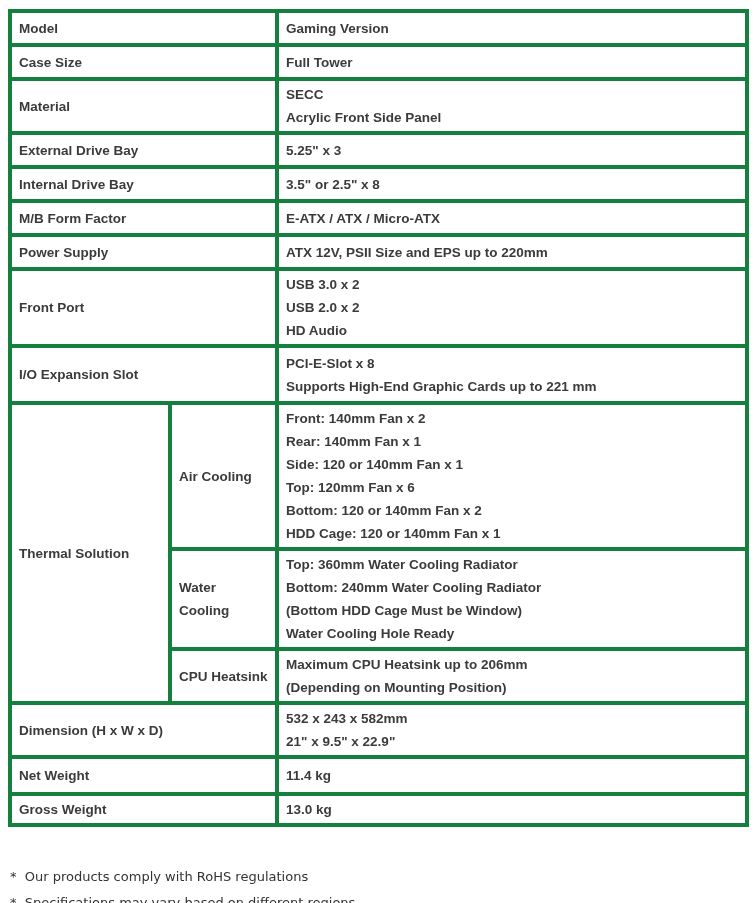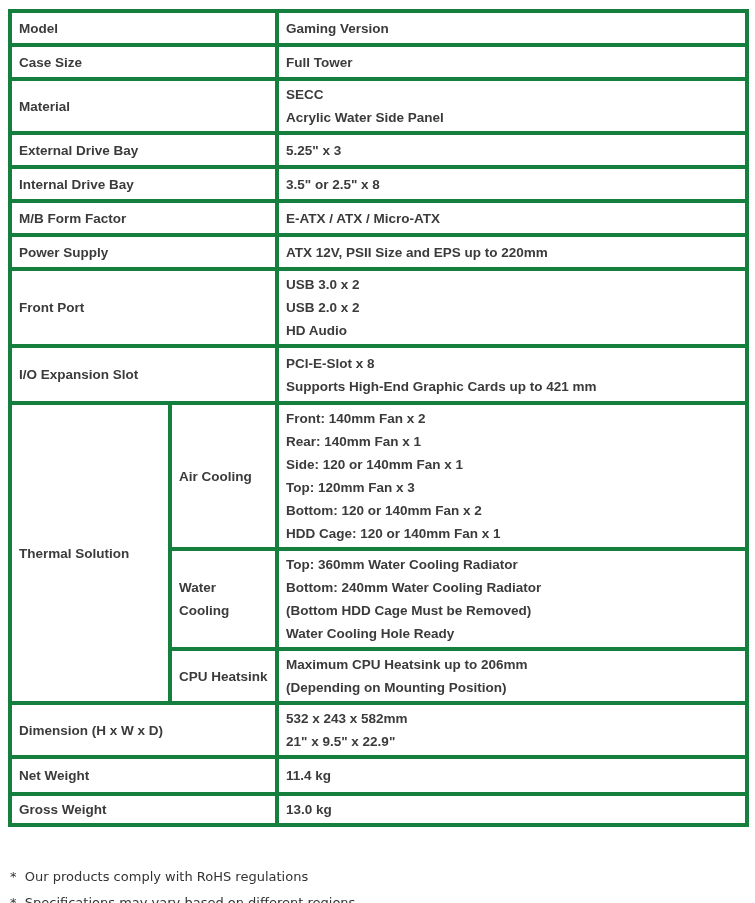--- a/index.html
+++ b/index.html
@@ -78,21 +78,21 @@
     </tr>
 
     <tr class="h34">
       <td colspan="2">Case Size</td>
       <td>Full Tower</td>
     </tr>
 
     <tr class="h55">
       <td colspan="2">Material</td>
       <td>SECC
-Acrylic Water Side Panel</td>
+Acrylic Front Side Panel</td>
     </tr>
 
     <tr class="h35">
       <td colspan="2">External Drive Bay</td>
       <td>5.25" x 3</td>
     </tr>
 
     <tr class="h35">
       <td colspan="2">Internal Drive Bay</td>
       <td>3.5" or 2.5" x 8</td>
@@ -111,40 +111,40 @@
     <tr class="h74">
       <td colspan="2">Front Port</td>
       <td>USB 3.0 x 2
 USB 2.0 x 2
 HD Audio</td>
     </tr>
 
     <tr class="h57">
       <td colspan="2">I/O Expansion Slot</td>
       <td>PCI-E-Slot x 8
-Supports High-End Graphic Cards up to 421 mm</td>
+Supports High-End Graphic Cards up to 221 mm</td>
     </tr>
 
     <tr class="h140">
       <td rowspan="3">Thermal Solution</td>
       <td>Air Cooling</td>
       <td>Front: 140mm Fan x 2
 Rear: 140mm Fan x 1
 Side: 120 or 140mm Fan x 1
-Top: 120mm Fan x 3
+Top: 120mm Fan x 6
 Bottom: 120 or 140mm Fan x 2
 HDD Cage: 120 or 140mm Fan x 1</td>
     </tr>
 
     <tr class="h95">
       <td>Water
 Cooling</td>
       <td>Top: 360mm Water Cooling Radiator
 Bottom: 240mm Water Cooling Radiator
-(Bottom HDD Cage Must be Removed)
+(Bottom HDD Cage Must be Window)
 Water Cooling Hole Ready</td>
     </tr>
 
     <tr class="h55">
       <td>CPU Heatsink</td>
       <td>Maximum CPU Heatsink up to 206mm
 (Depending on Mounting Position)</td>
     </tr>
 
     <tr class="h51">

